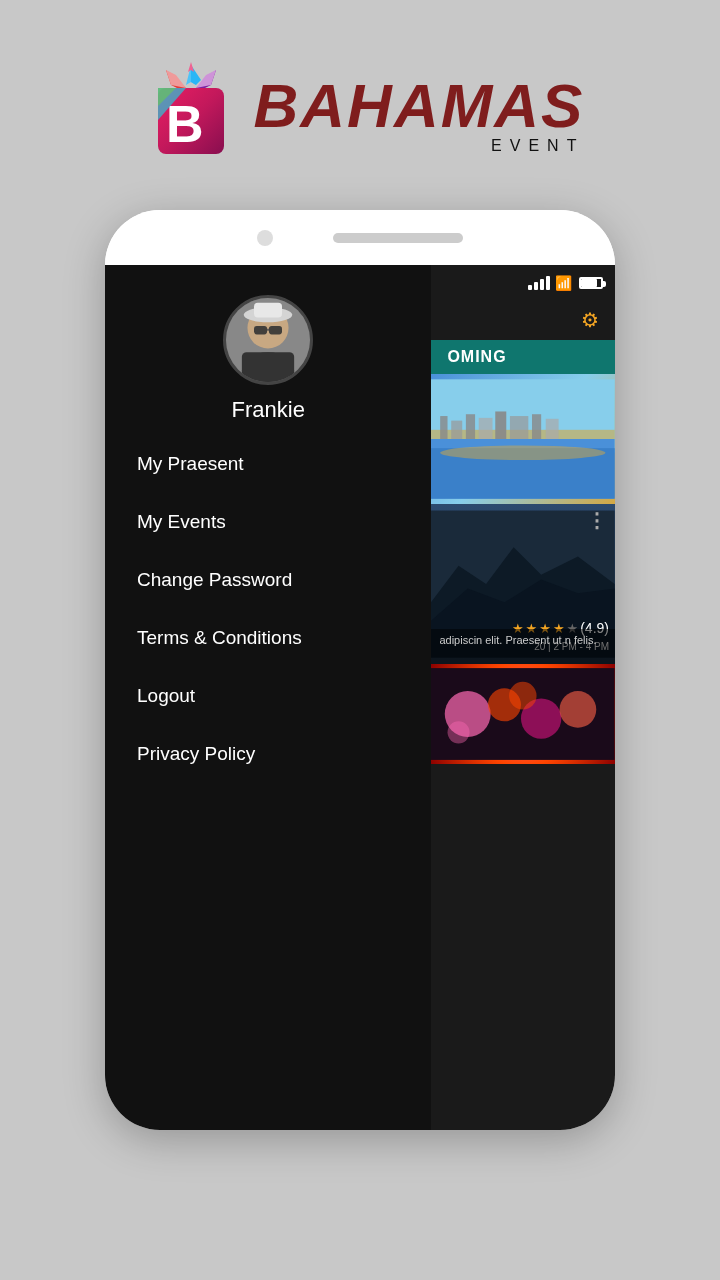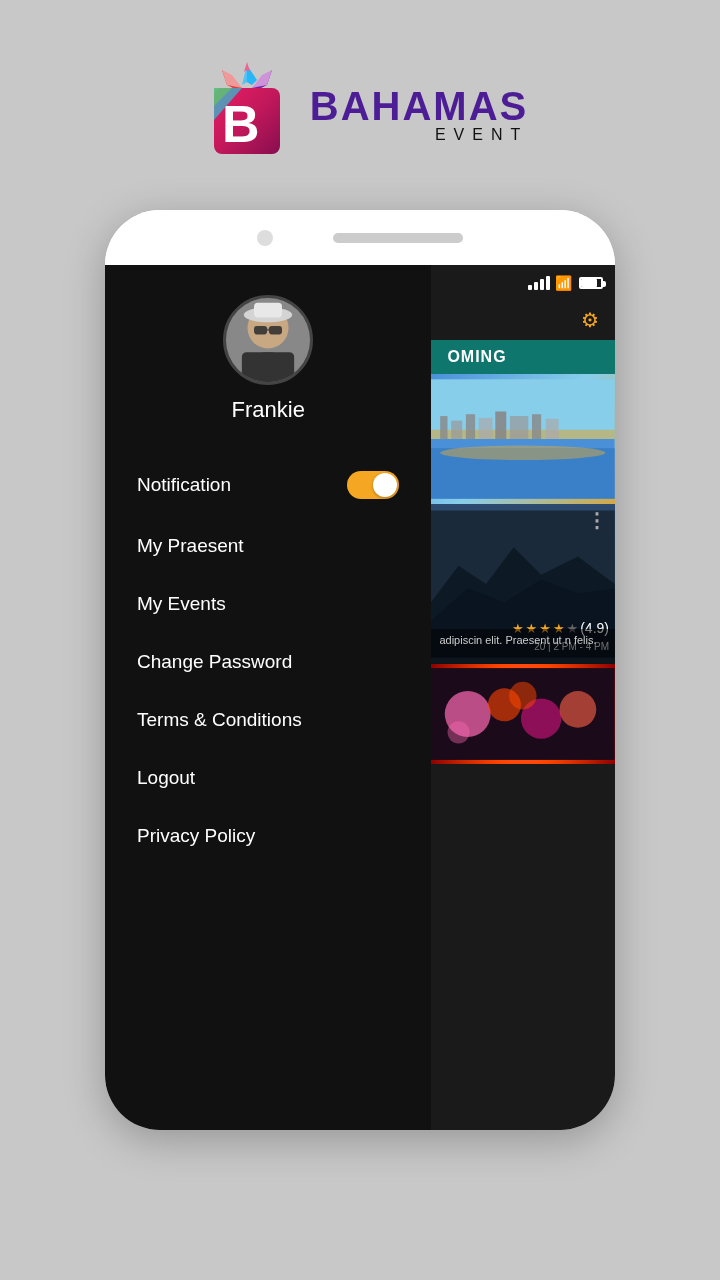--- a/index.html
+++ b/index.html
@@ -38,25 +38,26 @@
       margin-right: 8px;
     }
 
     .logo-text-container {
       display: flex;
       flex-direction: column;
       justify-content: center;
     }
 
     .logo-bahamas {
-      font-size: 40px;
+      font-size: 62px;
       font-weight: 900;
-      color: #4c1d95;
+      color: #7f1d1d;
       letter-spacing: 2px;
       line-height: 1;
+      font-style: italic;
     }
 
     .logo-event {
       font-size: 16px;
       font-weight: 400;
       color: #111;
       letter-spacing: 8px;
       text-align: right;
     }
 
@@ -128,21 +129,21 @@
       background: #555;
       display: flex;
       align-items: center;
       justify-content: center;
     }
 
     .user-name {
       color: #fff;
       font-size: 22px;
       font-weight: 500;
-      margin-bottom: 30px;
+      margin-bottom: 12px;
     }
 
     .menu-list {
       width: 100%;
       display: flex;
       flex-direction: column;
     }
 
     .menu-item {
       width: 100%;
@@ -358,26 +359,20 @@
 
           <ellipse cx="45" cy="78" rx="28" ry="20" fill="#333"></ellipse>
           <rect x="17" y="58" width="56" height="32" rx="5" fill="#333"></rect>
         </svg>
       </div>
 
       <span class="user-name">Frankie</span>
 
       <div class="menu-list">
 
-        <div class="menu-item">
-          <span class="menu-item-label">Notification</span>
-          <div class="toggle-switch">
-            <div class="toggle-knob"></div>
-          </div>
-        </div>
 
         <div class="menu-item">
           <span class="menu-item-label">My Praesent</span>
         </div>
 
         <div class="menu-item">
           <span class="menu-item-label">My Events</span>
         </div>
 
 

